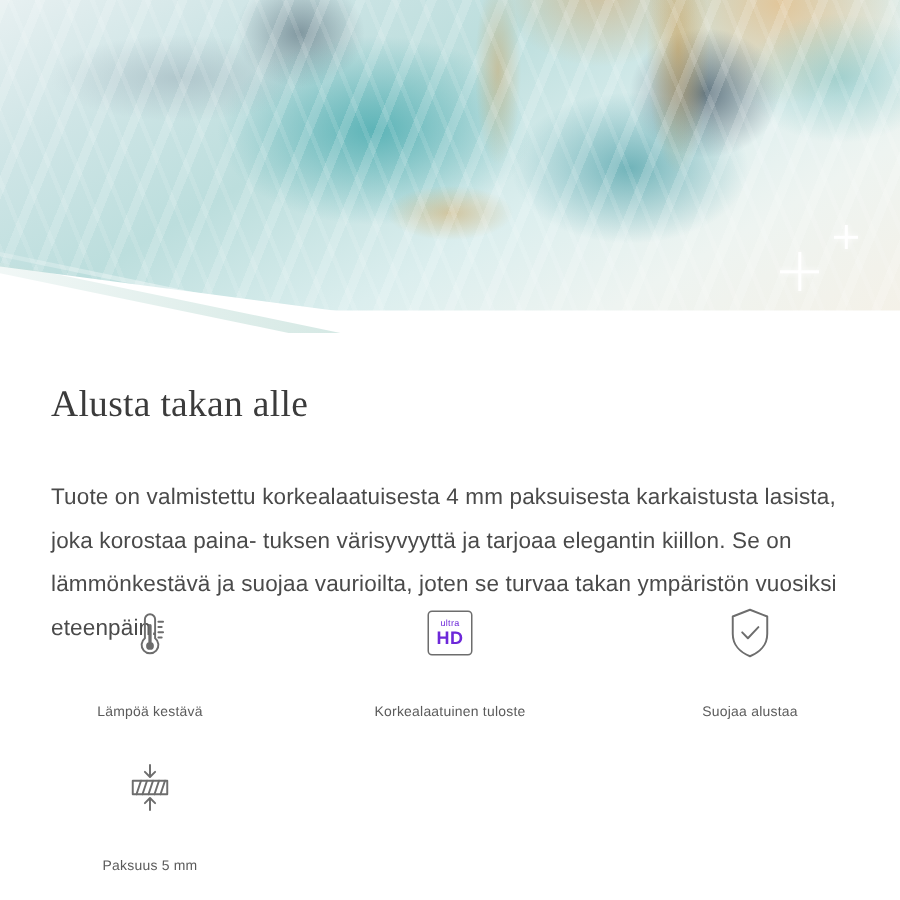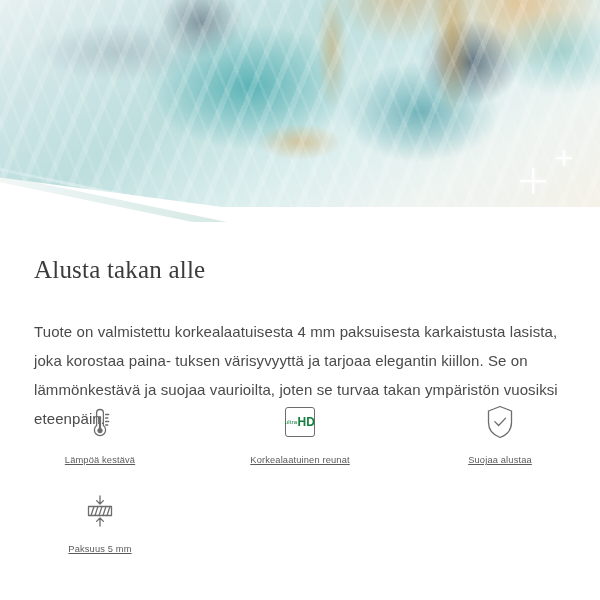--- a/index.html
+++ b/index.html
@@ -140,37 +140,36 @@
     display: flex;
     flex-direction: column;
     align-items: center;
     justify-content: flex-start;
   }
   .feature-icon {
     width: 56px; height: 48px;
     display: flex; align-items: center; justify-content: center;
   }
   .feature-label {
-    margin-top: 9px;
+    margin-top: 23px;
     font-size: 9.3px;
     color: #5a5a5a;
     text-align: center;
     letter-spacing: .15px;
-    text-decoration: underline;
   }
   svg { display: block; }
   .ico-stroke { fill: none; stroke: #6d6d6d; stroke-width: 1.3; stroke-linecap: round; stroke-linejoin: round; }
   .ico-fill { fill: #6d6d6d; }
   .ultrahd-box {
     width: 30px; height: 30px;
     border: 1.3px solid #6d6d6d;
     border-radius: 3px;
-    display: flex; flex-direction: row;
+    display: flex; flex-direction: column;
     align-items: center; justify-content: center;
-    color: #15803d;
+    color: #6d28d9;
   }
   .ultrahd-top { font-size: 6px; letter-spacing: .2px; line-height: 1; }
   .ultrahd-bot { font-size: 12px; font-weight: bold; line-height: 1.05; letter-spacing: .3px; }
 </style>
 </head>
 <body>
 
 <div class="page">
 
   <div class="hero">
@@ -208,21 +207,21 @@
       <div class="feature-label">Lämpöä kestävä</div>
     </div>
 
     <div class="feature">
       <div class="feature-icon">
         <div class="ultrahd-box">
           <span class="ultrahd-top">ultra</span>
           <span class="ultrahd-bot">HD</span>
         </div>
       </div>
-      <div class="feature-label">Korkealaatuinen reunat</div>
+      <div class="feature-label">Korkealaatuinen tuloste</div>
     </div>
 
     <div class="feature">
       <div class="feature-icon">
         <svg width="36" height="40" viewBox="0 0 36 40">
           <path class="ico-stroke" d="M18 4.5 6.5 9v11.5c0 7.4 5 12.5 11.5 15 6.5-2.5 11.5-7.6 11.5-15V9L18 4.5z"></path>
           <path class="ico-stroke" d="m12.8 19.6 3.8 3.9 7-7.4"></path>
         </svg>
       </div>
       <div class="feature-label">Suojaa alustaa</div>

